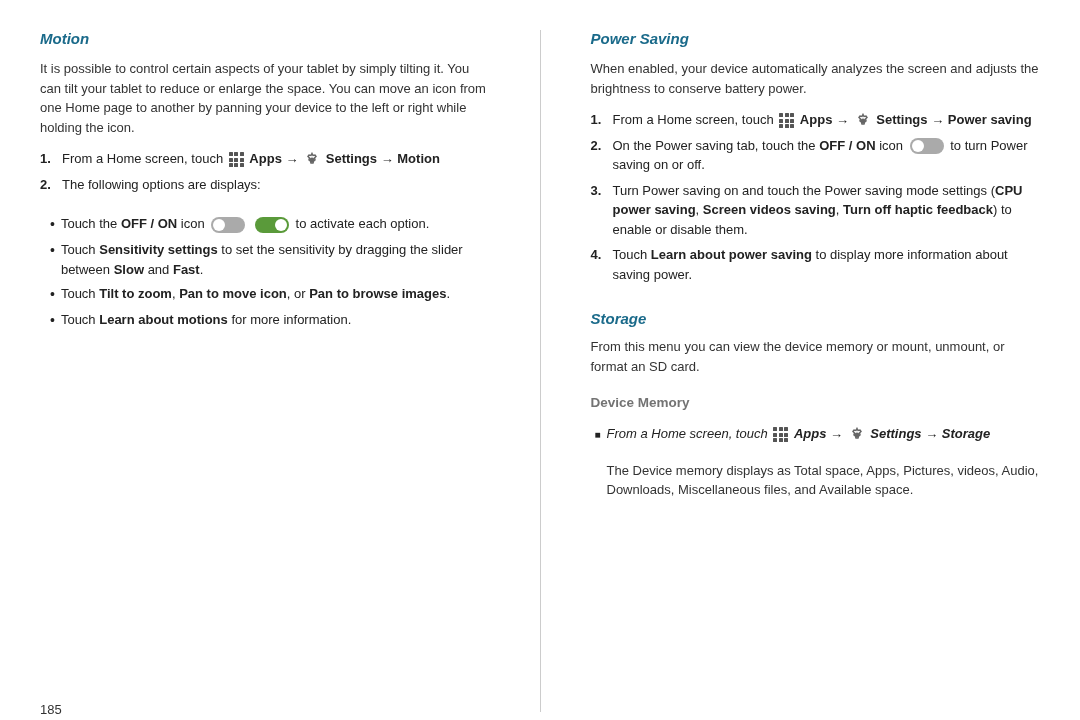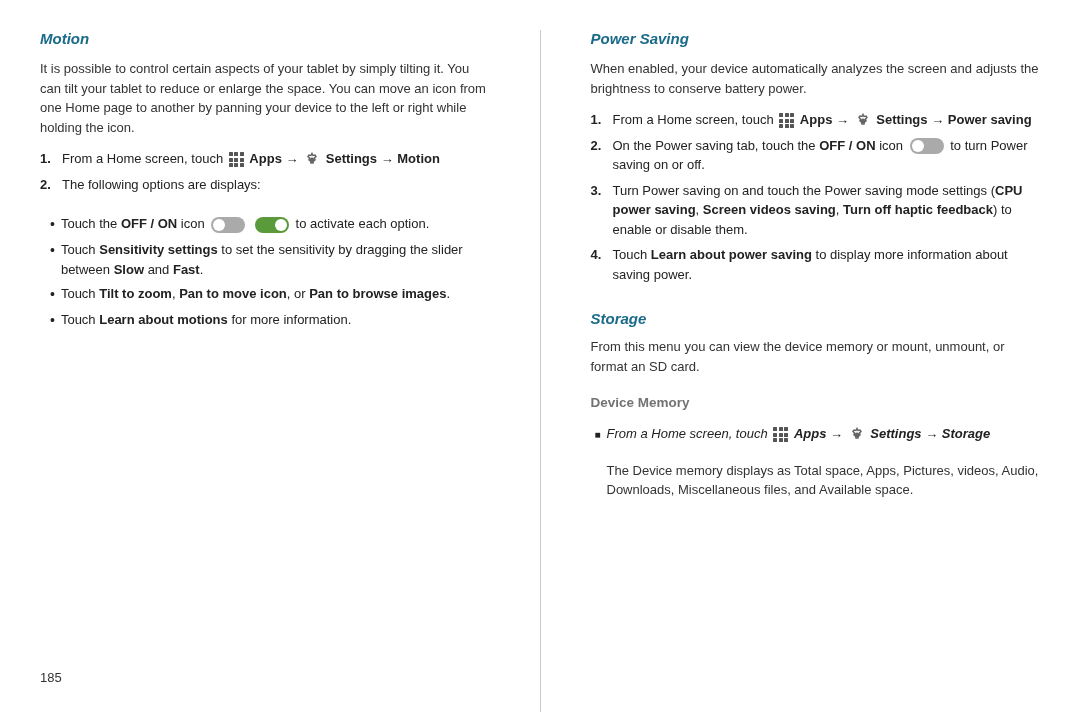--- a/index.html
+++ b/index.html
@@ -147,21 +147,21 @@
       position: absolute;
       width: 12px;
       height: 12px;
       background: white;
       border-radius: 50%;
       top: 2px;
       right: 2px;
     }
     .page-num {
       position: absolute;
-      bottom: 35px;
+      bottom: 3px;
       left: 40px;
       font-size: 13px;
       color: #333;
     }
     .divider {
       width: 1px;
       background: #ccc;
       margin: 0 10px;
       align-self: stretch;
     }

